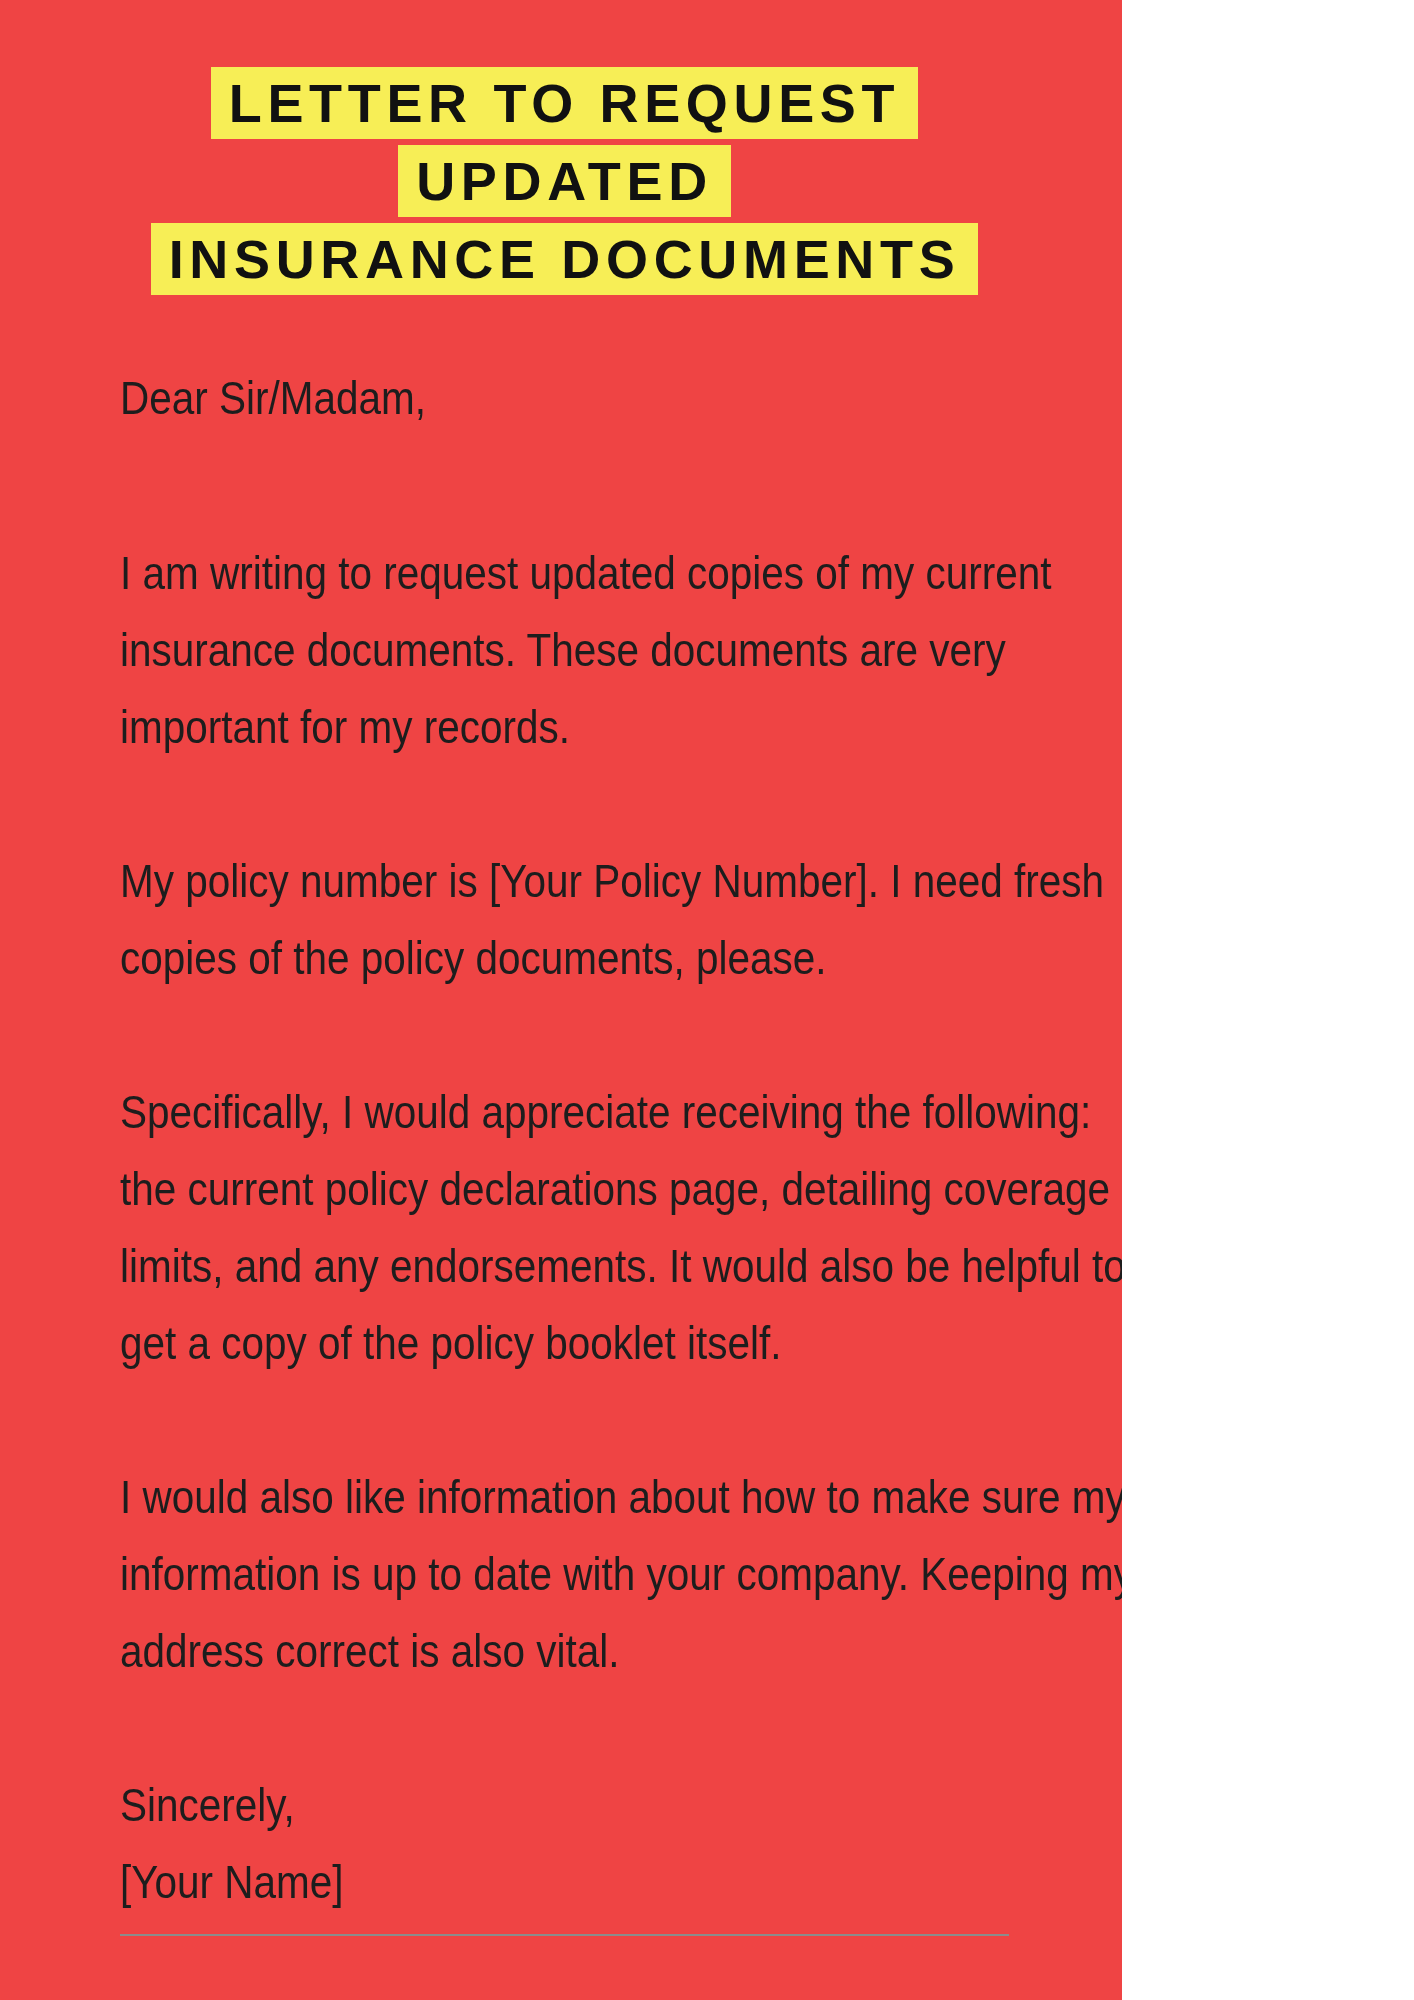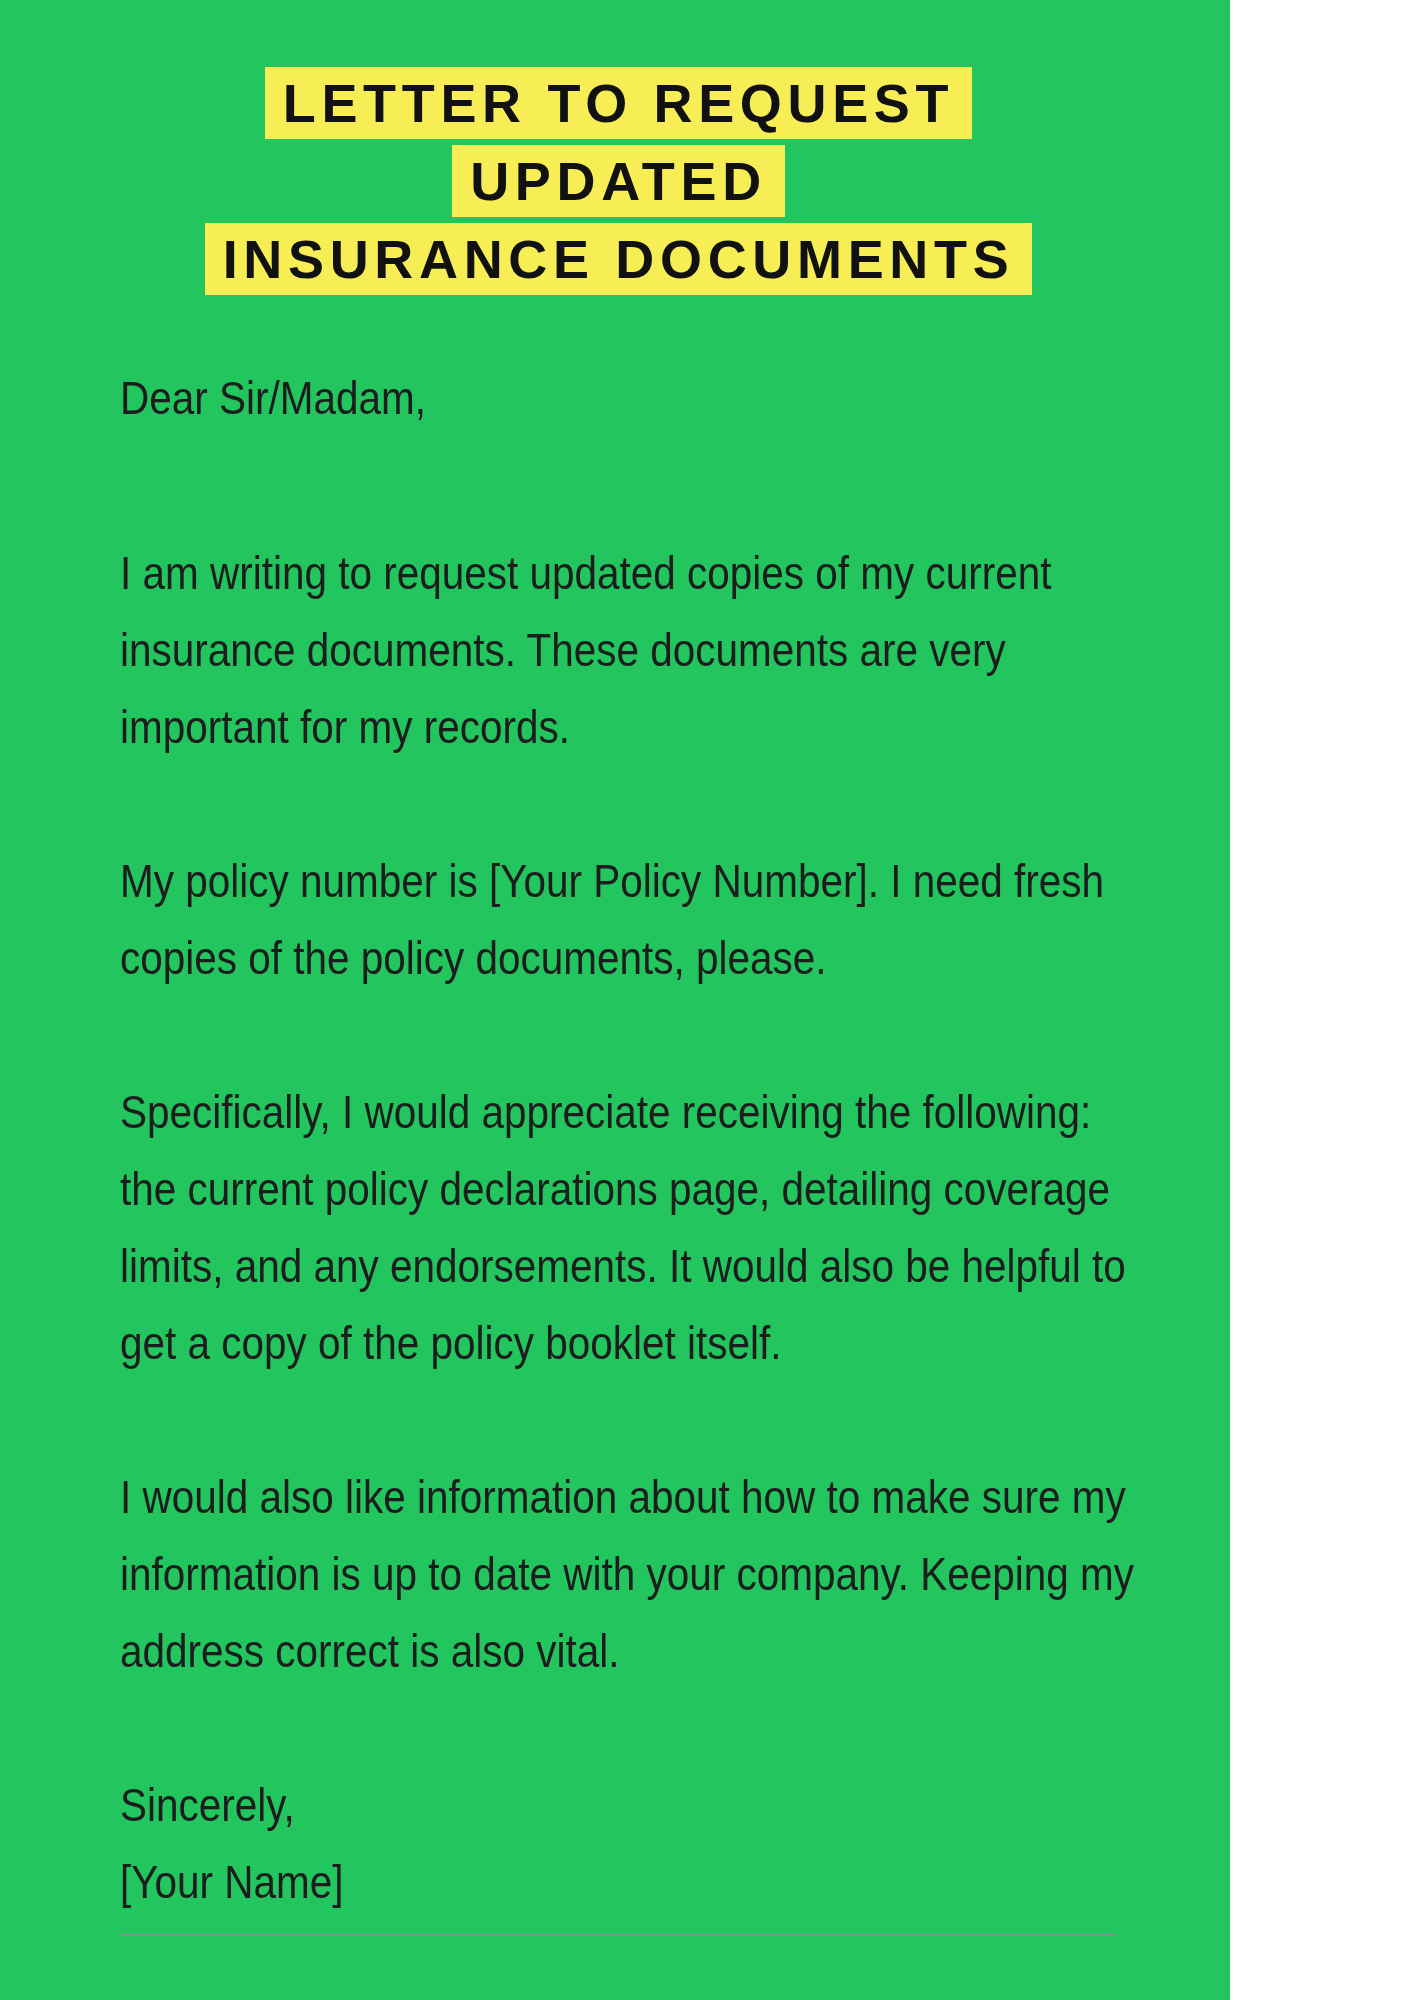--- a/index.html
+++ b/index.html
@@ -3,23 +3,23 @@
 <meta charset="utf-8">
 <style>
   * { margin: 0; padding: 0; box-sizing: border-box; }
 
   html, body {
     background: #ffffff;
   }
 
   .page {
     position: relative;
-    width: 1230px;
+    width: 1122px;
     height: 2000px;
-    background: #22c55e;
+    background: #ef4444;
     font-family: "Liberation Sans", sans-serif;
     padding: 0 113px 0 120px;
     overflow: hidden;
   }
 
   
   .title {
     margin: 64px 0 62px 0;
     text-align: center;
     font-size: 54px;

